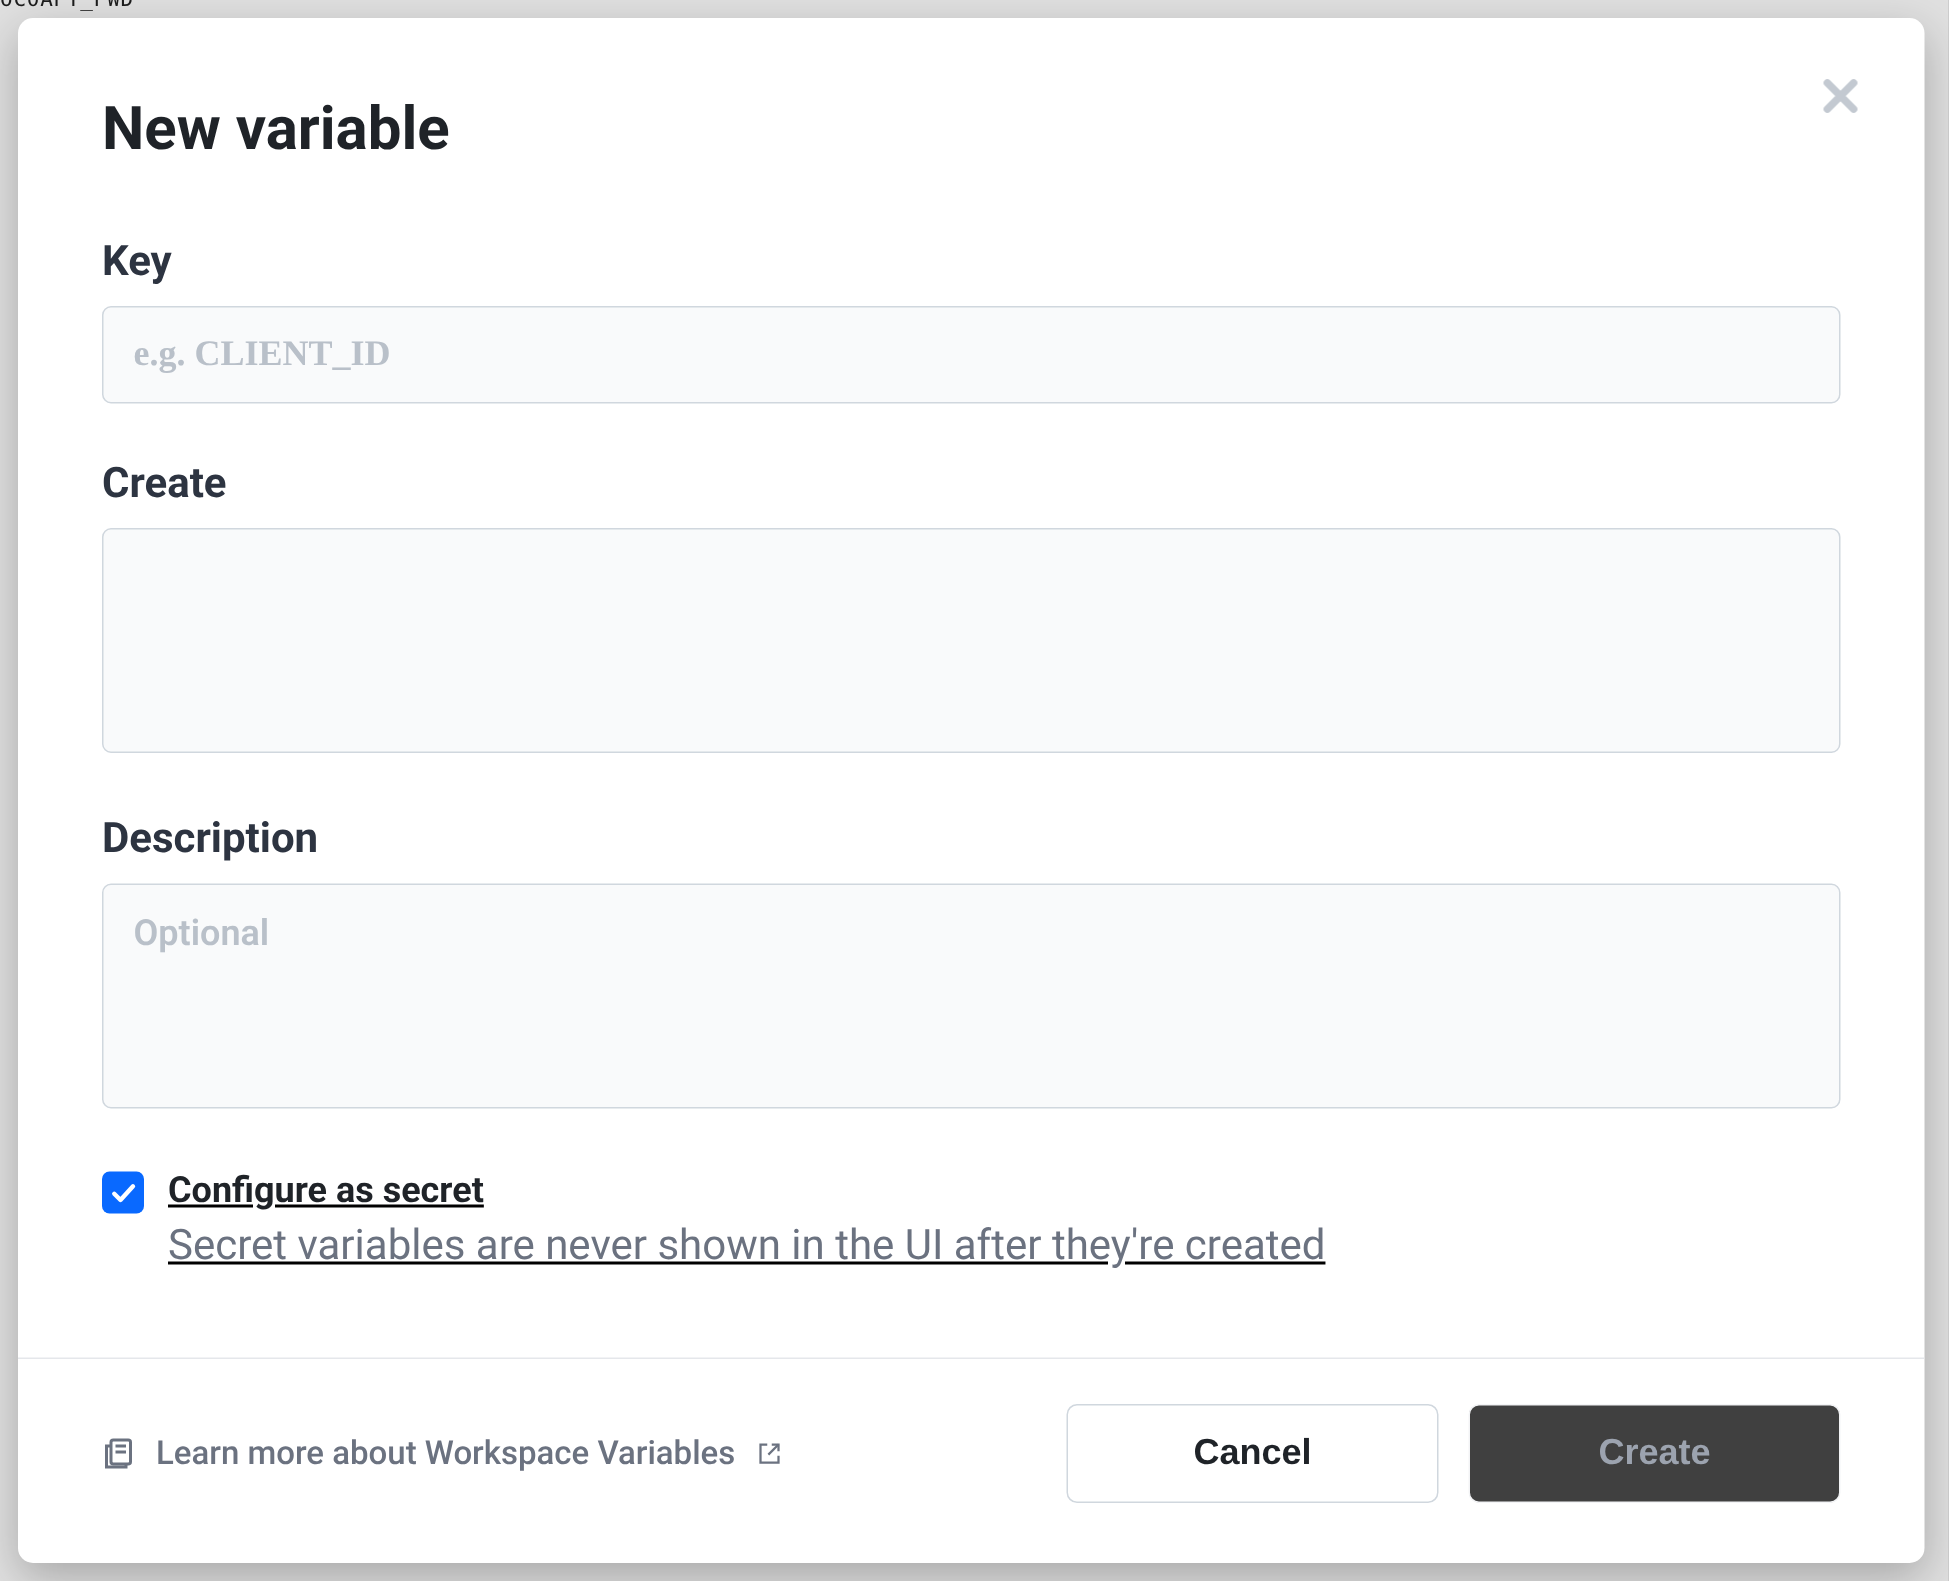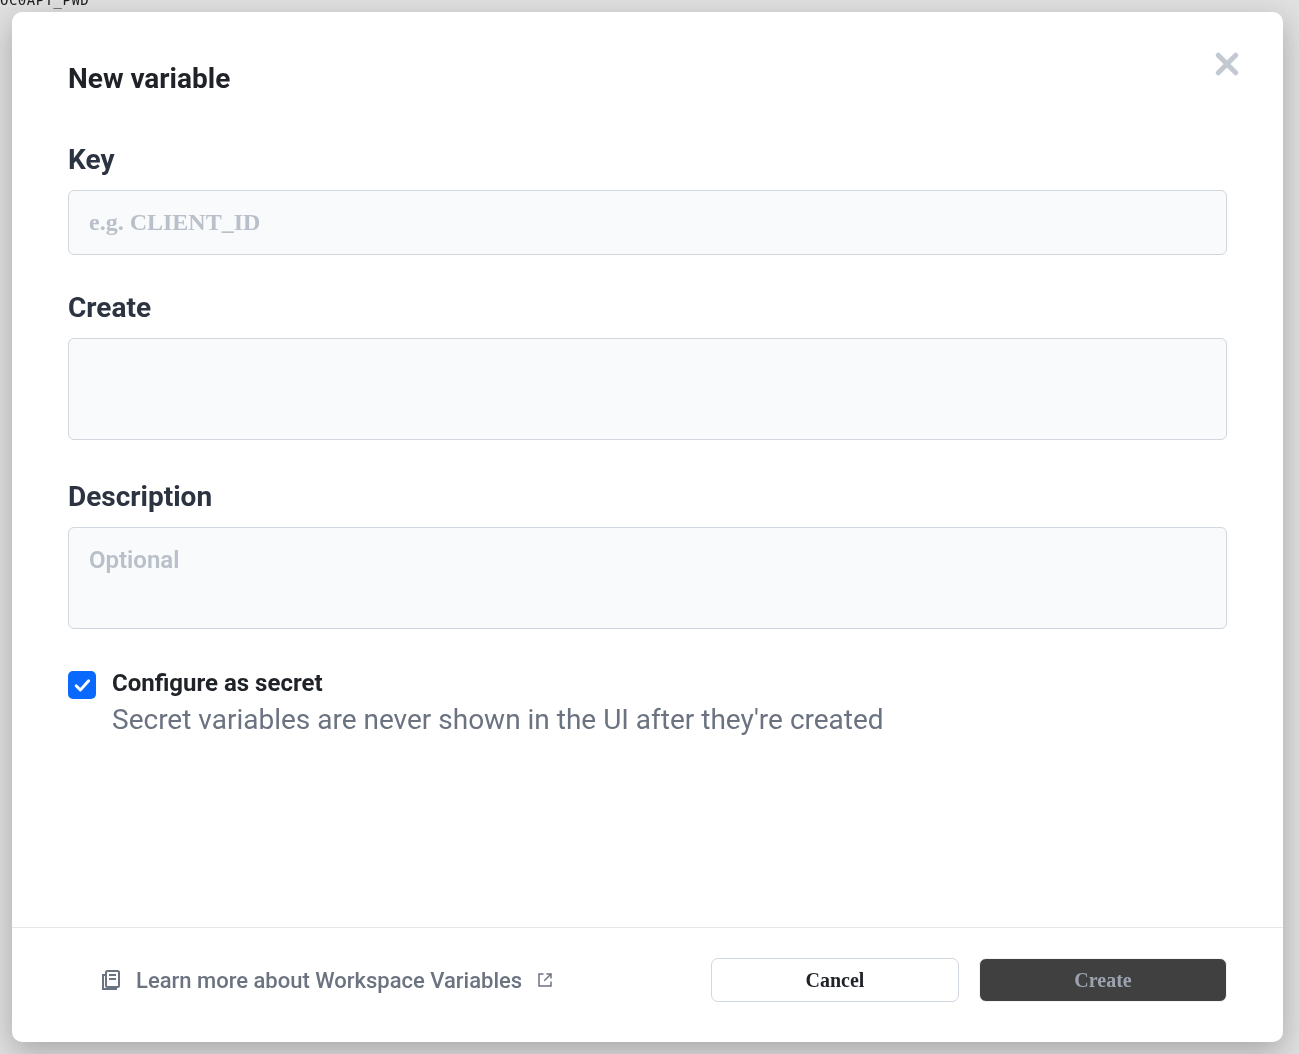--- a/index.html
+++ b/index.html
@@ -63,21 +63,21 @@
       cursor: pointer;
       color: #c3c9d1;
       background: none;
       border: none;
     }
     .close-btn svg {
       width: 30px;
       height: 30px;
     }
     .modal-title {
-      font-size: 28px;
+      font-size: 40px;
       font-weight: 700;
       color: #1f2328;
       margin-bottom: 48px;
     }
     .field-group {
       margin-bottom: 36px;
     }
     .field-label {
       font-size: 28px;
       font-weight: 700;
@@ -102,21 +102,21 @@
     .textarea {
       width: 100%;
       border: 1px solid #d0d7de;
       border-radius: 6px;
       background: #f9fafb;
       padding: 18px 20px;
       font-size: 24px;
       font-family: inherit;
       color: #1f2328;
       resize: none;
-      height: 102px;
+      height: 150px;
     }
     .textarea::placeholder {
       color: #b9c0c9;
       font-weight: 600;
     }
     .checkbox-row {
       display: flex;
       align-items: flex-start;
       gap: 16px;
       margin-top: 36px;
@@ -138,35 +138,36 @@
       width: 20px;
       height: 20px;
       stroke: #ffffff;
       stroke-width: 3.5;
       fill: none;
       stroke-linecap: round;
       stroke-linejoin: round;
     }
     .checkbox-texts {
       flex: 1;
+      text-decoration: underline;
     }
     .checkbox-label {
       font-size: 24px;
       font-weight: 700;
       color: #1f2328;
       margin-bottom: 6px;
     }
     .checkbox-hint {
       font-size: 28px;
       color: #6b7280;
       font-weight: 400;
     }
     .modal-footer {
       border-top: 1px solid #e5e7eb;
-      padding: 30px 56px 40px 88px;
+      padding: 30px 56px 40px 56px;
       display: flex;
       align-items: center;
       justify-content: space-between;
       margin-top: 48px;
     }
     .learn-link {
       display: flex;
       align-items: center;
       gap: 12px;
       color: #6b7280;
@@ -189,29 +190,29 @@
       fill: none;
       stroke-width: 2;
       margin-left: 2px;
     }
     .footer-buttons {
       display: flex;
       gap: 20px;
     }
     .btn {
       min-width: 248px;
-      height: 44px;
+      height: 66px;
       border-radius: 7px;
-      font-size: 20px;
+      font-size: 24px;
       font-weight: 700;
       cursor: pointer;
       display: flex;
       align-items: center;
       justify-content: center;
-      font-family: Liberation Serif, serif;
+      font-family: Liberation Sans, sans-serif;
     }
     .btn-cancel {
       background: #ffffff;
       border: 1px solid #d0d7de;
       color: #1f2328;
     }
     .btn-create {
       background: #404040;
       border: 1px solid #f3f4f6;
       color: #9ca3af;

